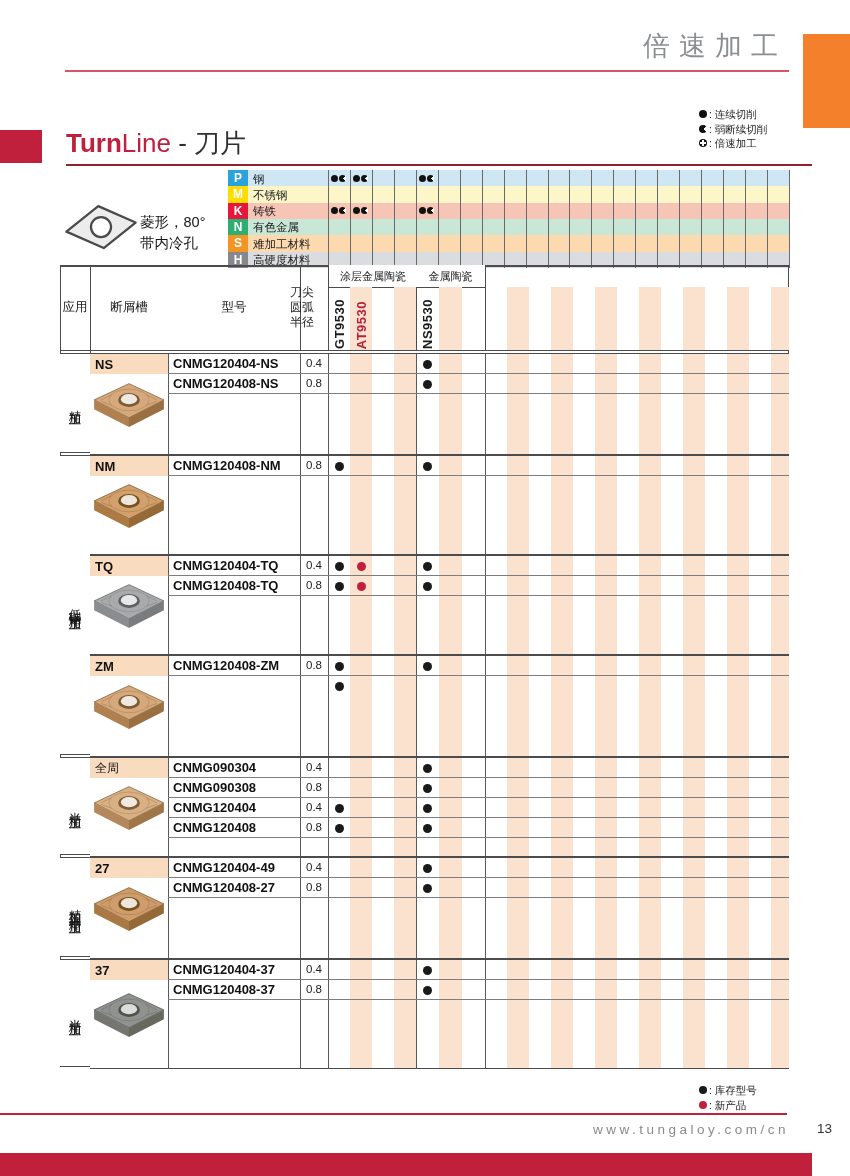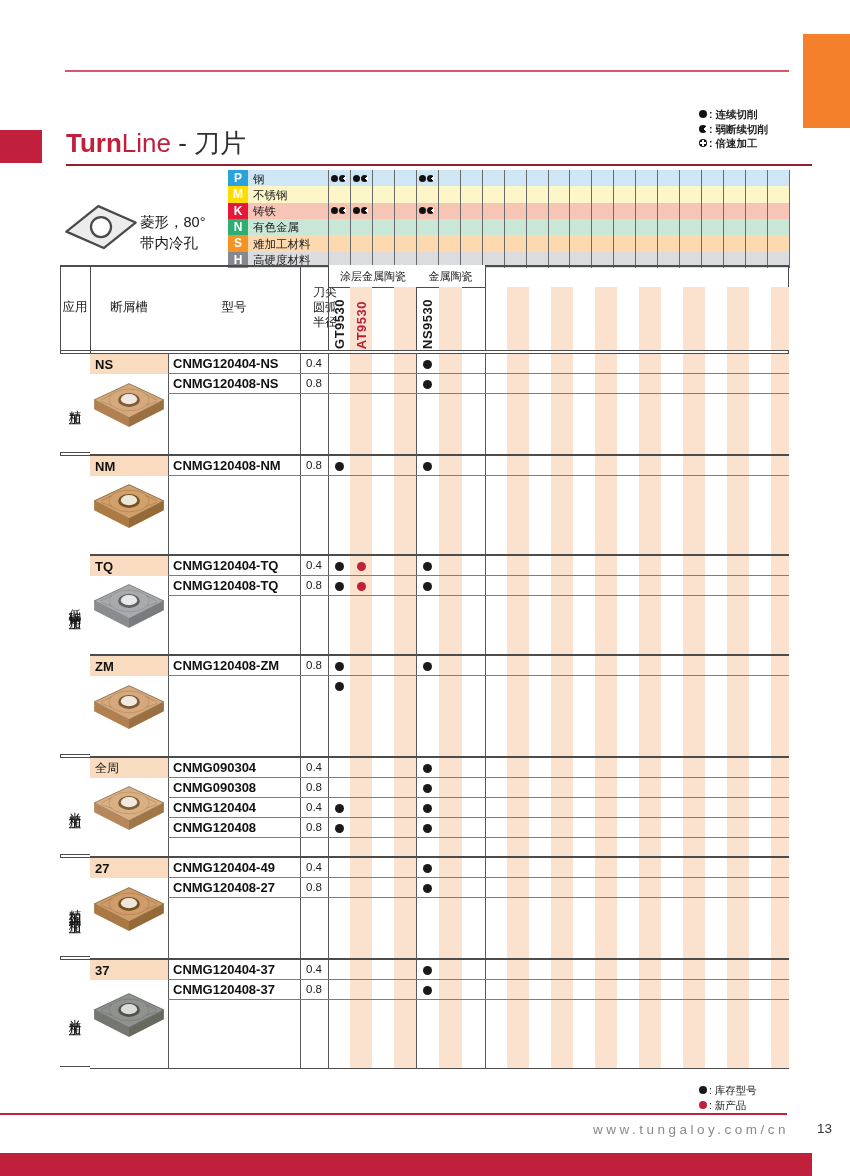--- a/index.html
+++ b/index.html
@@ -5,21 +5,21 @@
   html,body{margin:0;padding:0;background:#e9e9e9;}
   .page{position:relative;width:850px;height:1176px;background:#ffffff;overflow:hidden;
         font-family:"Liberation Sans", sans-serif;color:#1b1b1b;}
 
   
   .page-title{position:absolute;top:28px;right:63px;font-size:27px;letter-spacing:9px;
               color:#8b8f92;font-weight:400;}
   .title-rule{position:absolute;left:65px;top:70px;width:724px;height:2px;background:#d8556b;}
   .orange-block{position:absolute;left:803px;top:34px;width:47px;height:94px;background:#f5802c;}
 
-  .cut-legend{position:absolute;left:699px;top:107px;font-size:10.5px;line-height:14.5px;color:#222;font-weight:bold;}
+  .cut-legend{position:absolute;left:699px;top:107px;font-size:10.5px;line-height:14.5px;color:#222;}
   .cut-legend .row{display:flex;align-items:center;gap:2px;}
   .sym{display:inline-block;width:8px;height:8px;border-radius:50%;background:#111;flex:0 0 auto;}
   .sym.notch{background:conic-gradient(#111 0 45deg,#fff 45deg 135deg,#111 135deg 360deg);}
   .sym.cross{position:relative;}
   .sym.cross::before{content:"";position:absolute;left:1px;right:1px;top:3px;height:2px;background:#fff;}
   .sym.cross::after{content:"";position:absolute;top:1px;bottom:1px;left:3px;width:2px;background:#fff;}
 
   
   .red-block{position:absolute;left:0;top:130px;width:42px;height:33px;background:#c0203c;}
   .sec-title{position:absolute;left:66px;top:126px;font-size:26px;white-space:nowrap;}
@@ -78,20 +78,21 @@
   .foot-rule{position:absolute;left:0;top:1113px;width:787px;height:2px;background:#c0203c;}
   .foot-url{position:absolute;right:61px;top:1122px;font-size:13.5px;letter-spacing:3.5px;color:#8a8a8a;}
   .foot-page{position:absolute;right:18px;top:1121px;font-size:13.5px;color:#333;}
   .bottom-bar{position:absolute;left:0;top:1153px;width:812px;height:23px;background:#c0203c;}
 </style>
 </head>
 <body>
 
 <div class="page">
 
+  <div class="page-title">倍速加工</div>
   <div class="title-rule"></div>
   <div class="orange-block"></div>
 
   <div class="cut-legend">
     <div class="row">
       <span class="sym"></span>
       <span>: 连续切削</span>
     </div>
     <div class="row">
       <span class="sym notch"></span>
@@ -177,21 +178,21 @@
     <div class="hline" style="left:0;top:0;width:729px;height:2px;"></div>
     <div class="hline" style="left:0;top:85px;width:729px;"></div>
     <div class="vline" style="left:0;top:0;height:802px;"></div>
     <div class="vline" style="left:30px;top:0;height:802px;"></div>
     <div class="vline" style="left:728px;top:0;height:802px;"></div>
     <div class="vline" style="left:240px;top:0;height:85px;"></div>
 
     <div class="hdr-cell" style="left:0;top:0;width:30px;height:85px;">应用</div>
     <div class="hdr-cell" style="left:30px;top:0;width:78px;height:85px;">断屑槽</div>
     <div class="hdr-cell" style="left:108px;top:0;width:132px;height:85px;">型号</div>
-    <div class="hdr-cell" style="left:251px;top:0;width:28px;height:85px;font-size:12px;">
+    <div class="hdr-cell" style="left:228px;top:0;width:28px;height:85px;font-size:12px;">
       <div style="text-align:center;line-height:15px;">
         <div>刀尖</div>
         <div>圆弧</div>
         <div>半径</div>
       </div>
     </div>
 
     <div class="grp-box" style="left:268px;width:88px;border-left:1px solid #4c4c4c;border-right:1px solid #4c4c4c;">涂层金属陶瓷</div>
     <div class="grp-box" style="left:356px;width:69px;border-right:1px solid #4c4c4c;">金属陶瓷</div>
 

